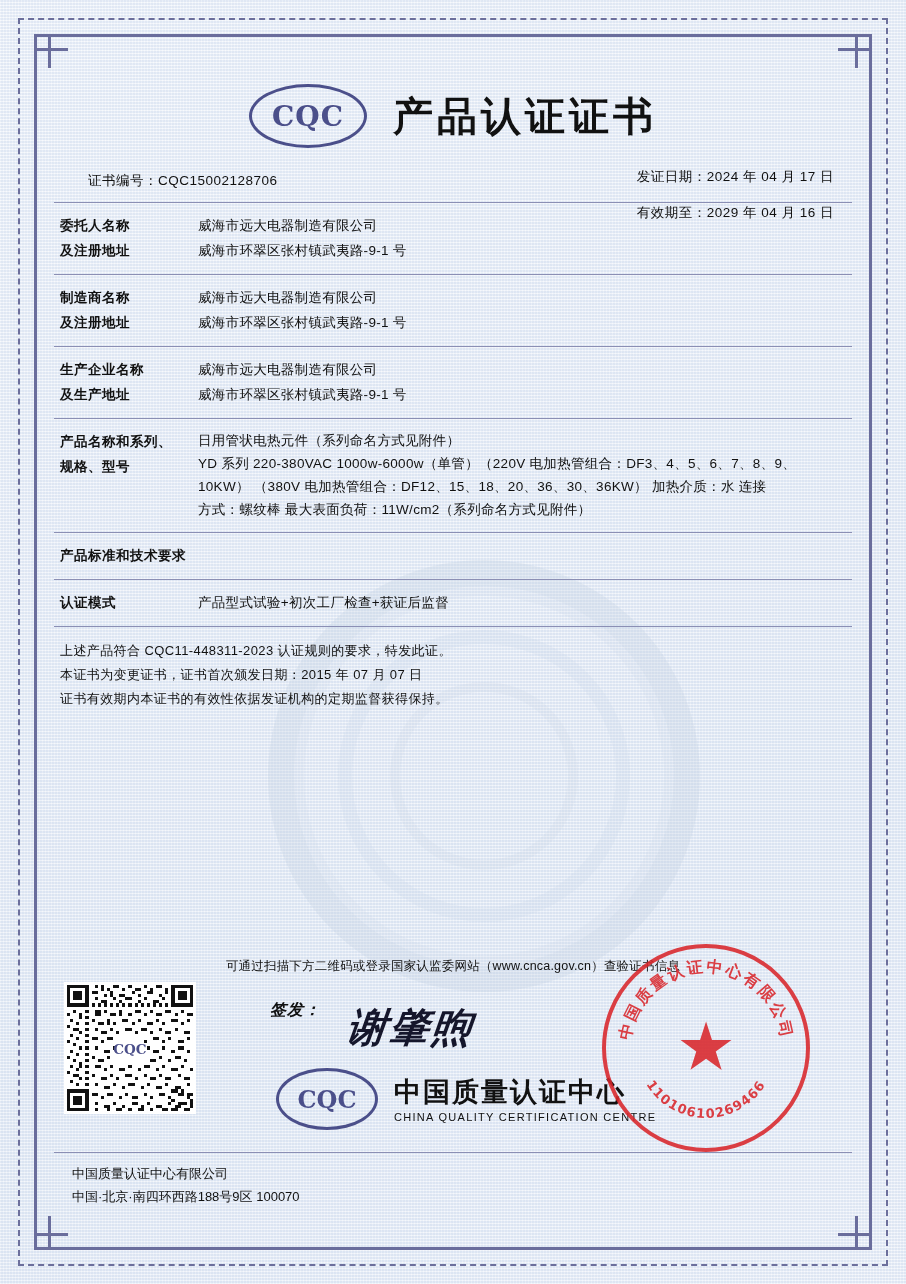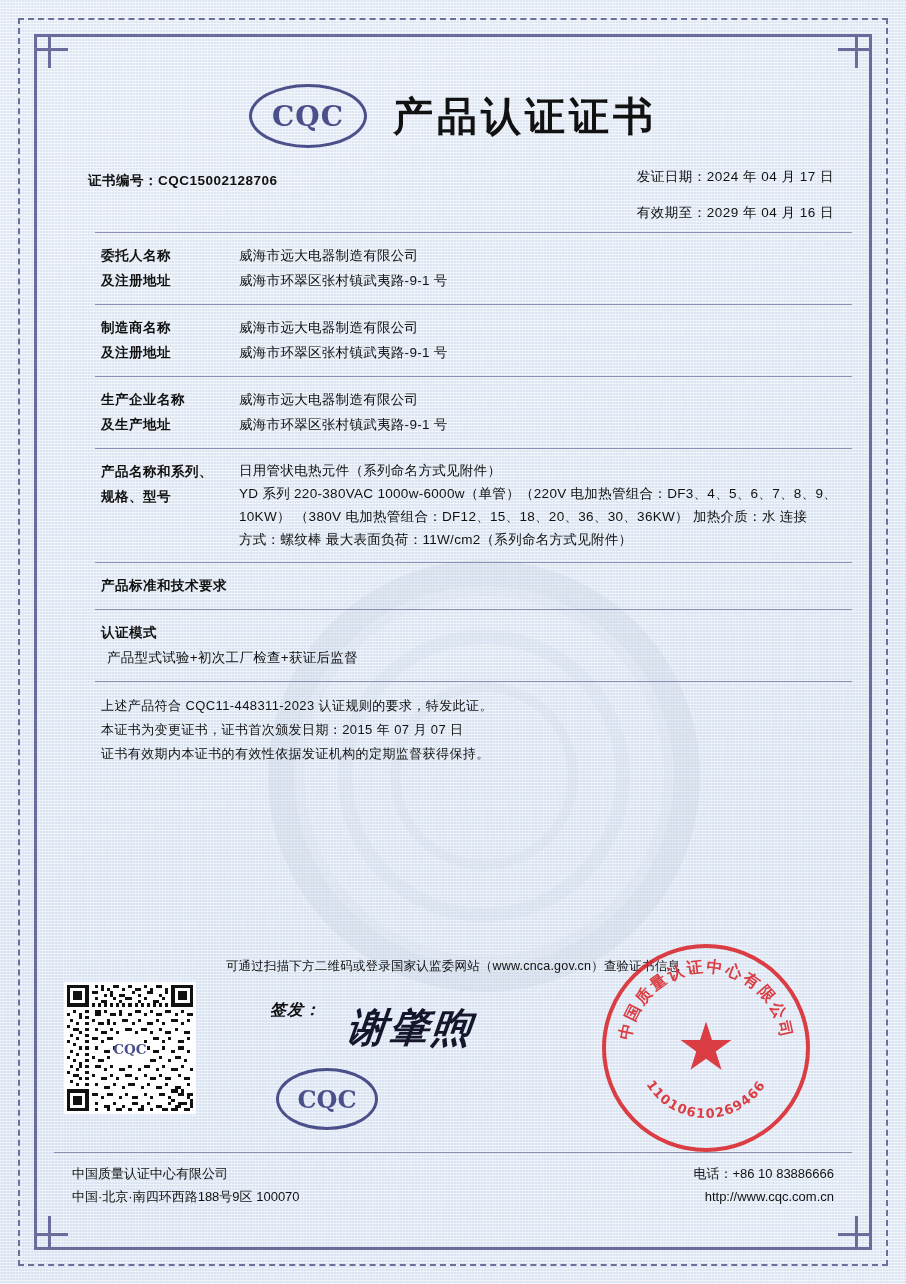--- a/index.html
+++ b/index.html
@@ -119,31 +119,29 @@
     position: absolute;
     left: 88px; right: 72px; top: 168px;
     display: flex;
     justify-content: space-between;
     font-size: 13.5px;
     color: #111;
   }
   .meta-left {
     letter-spacing: .5px;
     padding-top: 4px;
-    font-weight: bold;
   }
   .meta-right div { margin-bottom: 18px; letter-spacing: .5px; }
 
   
   .content {
     position: absolute;
     left: 54px;
     right: 54px;
-    top: 232px;
-    margin-left: 41px;
+    top: 202px;
   }
   .hr {
     height: 1px;
     background: #8b8fb4;
     margin: 0;
   }
   .block {
     display: flex;
     padding: 10px 0 11px 0;
   }
@@ -159,21 +157,21 @@
   }
   .block .values {
     flex: 1;
     font-size: 13.5px;
     color: #111;
     line-height: 25px;
     padding-left: 12px;
     letter-spacing: .3px;
   }
   .block.product .values { line-height: 23px; }
-  .block.single { align-items: flex-start; flex-direction: column; }
+  .block.single { align-items: center; }
 
   
   .statement {
     padding: 12px 0 0 6px;
     font-size: 13px;
     line-height: 24px;
     color: #111;
     letter-spacing: .4px;
   }
 
@@ -476,20 +474,24 @@
     </svg>
   </div>
 
   <div class="sign-row">
     <div class="sign-label">签发：</div>
     <div class="signature">谢肇煦</div>
   </div>
 
   <div class="centre-row">
     <div class="cqc-logo-bot">CQC</div>
+    <div class="centre-text">
+      <div class="cn">中国质量认证中心</div>
+      <div class="en">CHINA QUALITY CERTIFICATION CENTRE</div>
+    </div>
   </div>
 
   <div class="seal">
     <svg class="seal-svg" viewBox="0 0 200 200">
       <defs>
         <path id="arcTop" d="M 24 100 A 76 76 0 0 1 176 100"></path>
         <path id="arcBot" d="M 30 100 A 70 70 0 0 0 170 100"></path>
       </defs>
       <text font-size="16" letter-spacing="2.6">
         <textPath href="#arcTop" startOffset="50%" text-anchor="middle">中国质量认证中心有限公司</textPath>
@@ -500,19 +502,15 @@
     </svg>
     <div class="star">★</div>
   </div>
 
   <div class="footer-rule"></div>
   <div class="footer">
     <div class="left">
       <div>中国质量认证中心有限公司</div>
       <div>中国·北京·南四环西路188号9区  100070</div>
     </div>
-    <div class="right">
-      <div>电话：+86 10 83886666</div>
-      <div>http://www.cqc.com.cn</div>
-    </div>
   </div>
 
 </div>
 
 </body></html>

